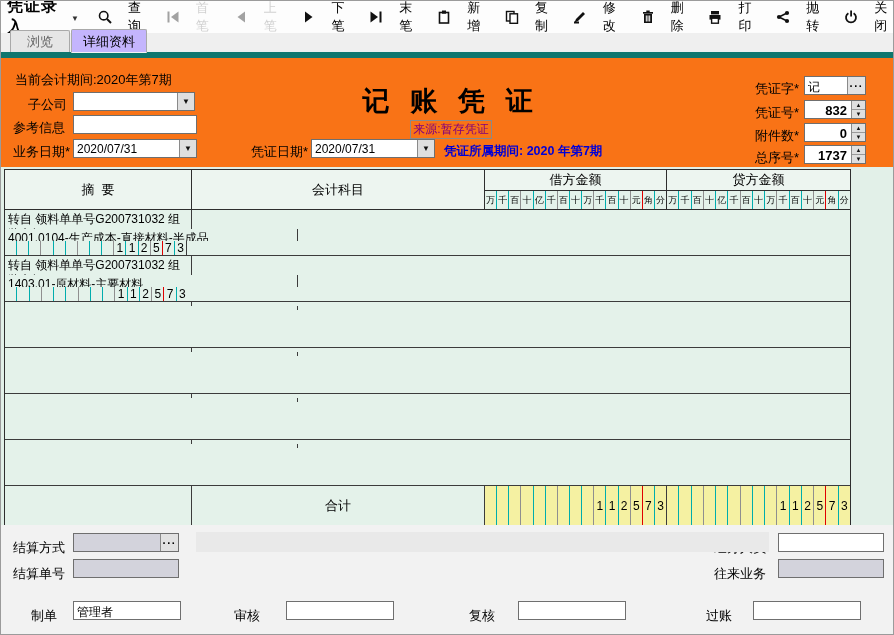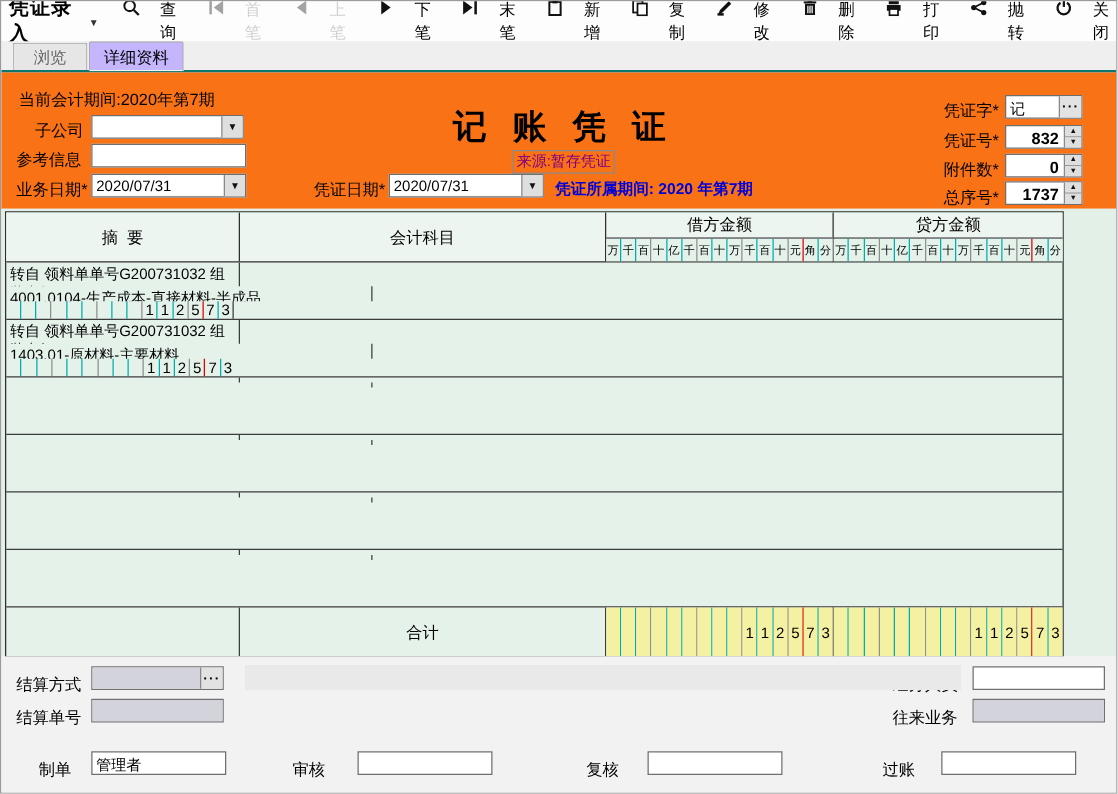--- a/index.html
+++ b/index.html
@@ -8,27 +8,27 @@
     font-family: "Liberation Sans","DejaVu Sans",sans-serif;
     font-size: 13px; color:#000; background:#F2F2F2; overflow:hidden;
   }
   .window { position:relative; width:894px; height:635px; background:#F2F2F2; border:1px solid #9b9b9b; overflow:hidden; }
 
   
   .toolbar { position:absolute; left:0; top:0; width:100%; height:32px; background:#FDFDFD; display:flex; align-items:center; }
   .app-title { font-size:16px; font-weight:bold; margin-left:6px; letter-spacing:1px; display:flex; align-items:center; gap:4px; cursor:default; }
   .app-title .dd { font-size:8px; margin-top:3px; color:#333; }
   .tb-items { display:flex; align-items:center; margin-left:18px; gap:19px; }
-  .tb-item { display:flex; gap:16px; cursor:pointer; }
+  .tb-item { display:flex; align-items:center; gap:16px; cursor:pointer; }
   .tb-item svg { display:block; }
   .tb-item.disabled { opacity:.38; cursor:default; }
   .tb-item.disabled .tb-label { color:#888; }
 
   
-  .tabstrip { position:absolute; left:0; top:32px; width:100%; height:25px; background:#EFEFEF; border-bottom:2px solid #0f766e; }
+  .tabstrip { position:absolute; left:0; top:32px; width:100%; height:25px; background:#EFEFEF; border-bottom:6px solid #0f766e; }
   .tab { position:absolute; bottom:0; height:22px; line-height:21px; text-align:center; font-size:13px;
          border:1px solid #A9A9A9; border-bottom:none; border-radius:2px 2px 0 0; background:#E6E6E6; color:#666; cursor:pointer; }
   .tab-browse { left:9px; width:60px; }
   .tab-detail { left:70px; width:76px; height:24px; line-height:23px; background:#c4b5fd; color:#000; border-bottom:1px solid #F4F4F4; margin-bottom:-1px; }
 
   
   .top-form { position:absolute; left:0; top:57px; width:100%; height:109px; background:#f97316; }
   .lbl { position:absolute; font-size:13px; white-space:nowrap; }
   .field { position:absolute; height:19px; background:#fff; border:1px solid #6F6F6F; display:flex; align-items:stretch; font-size:12px; }
   .field .val { flex:1; padding:2px 3px; overflow:hidden; white-space:nowrap; }

